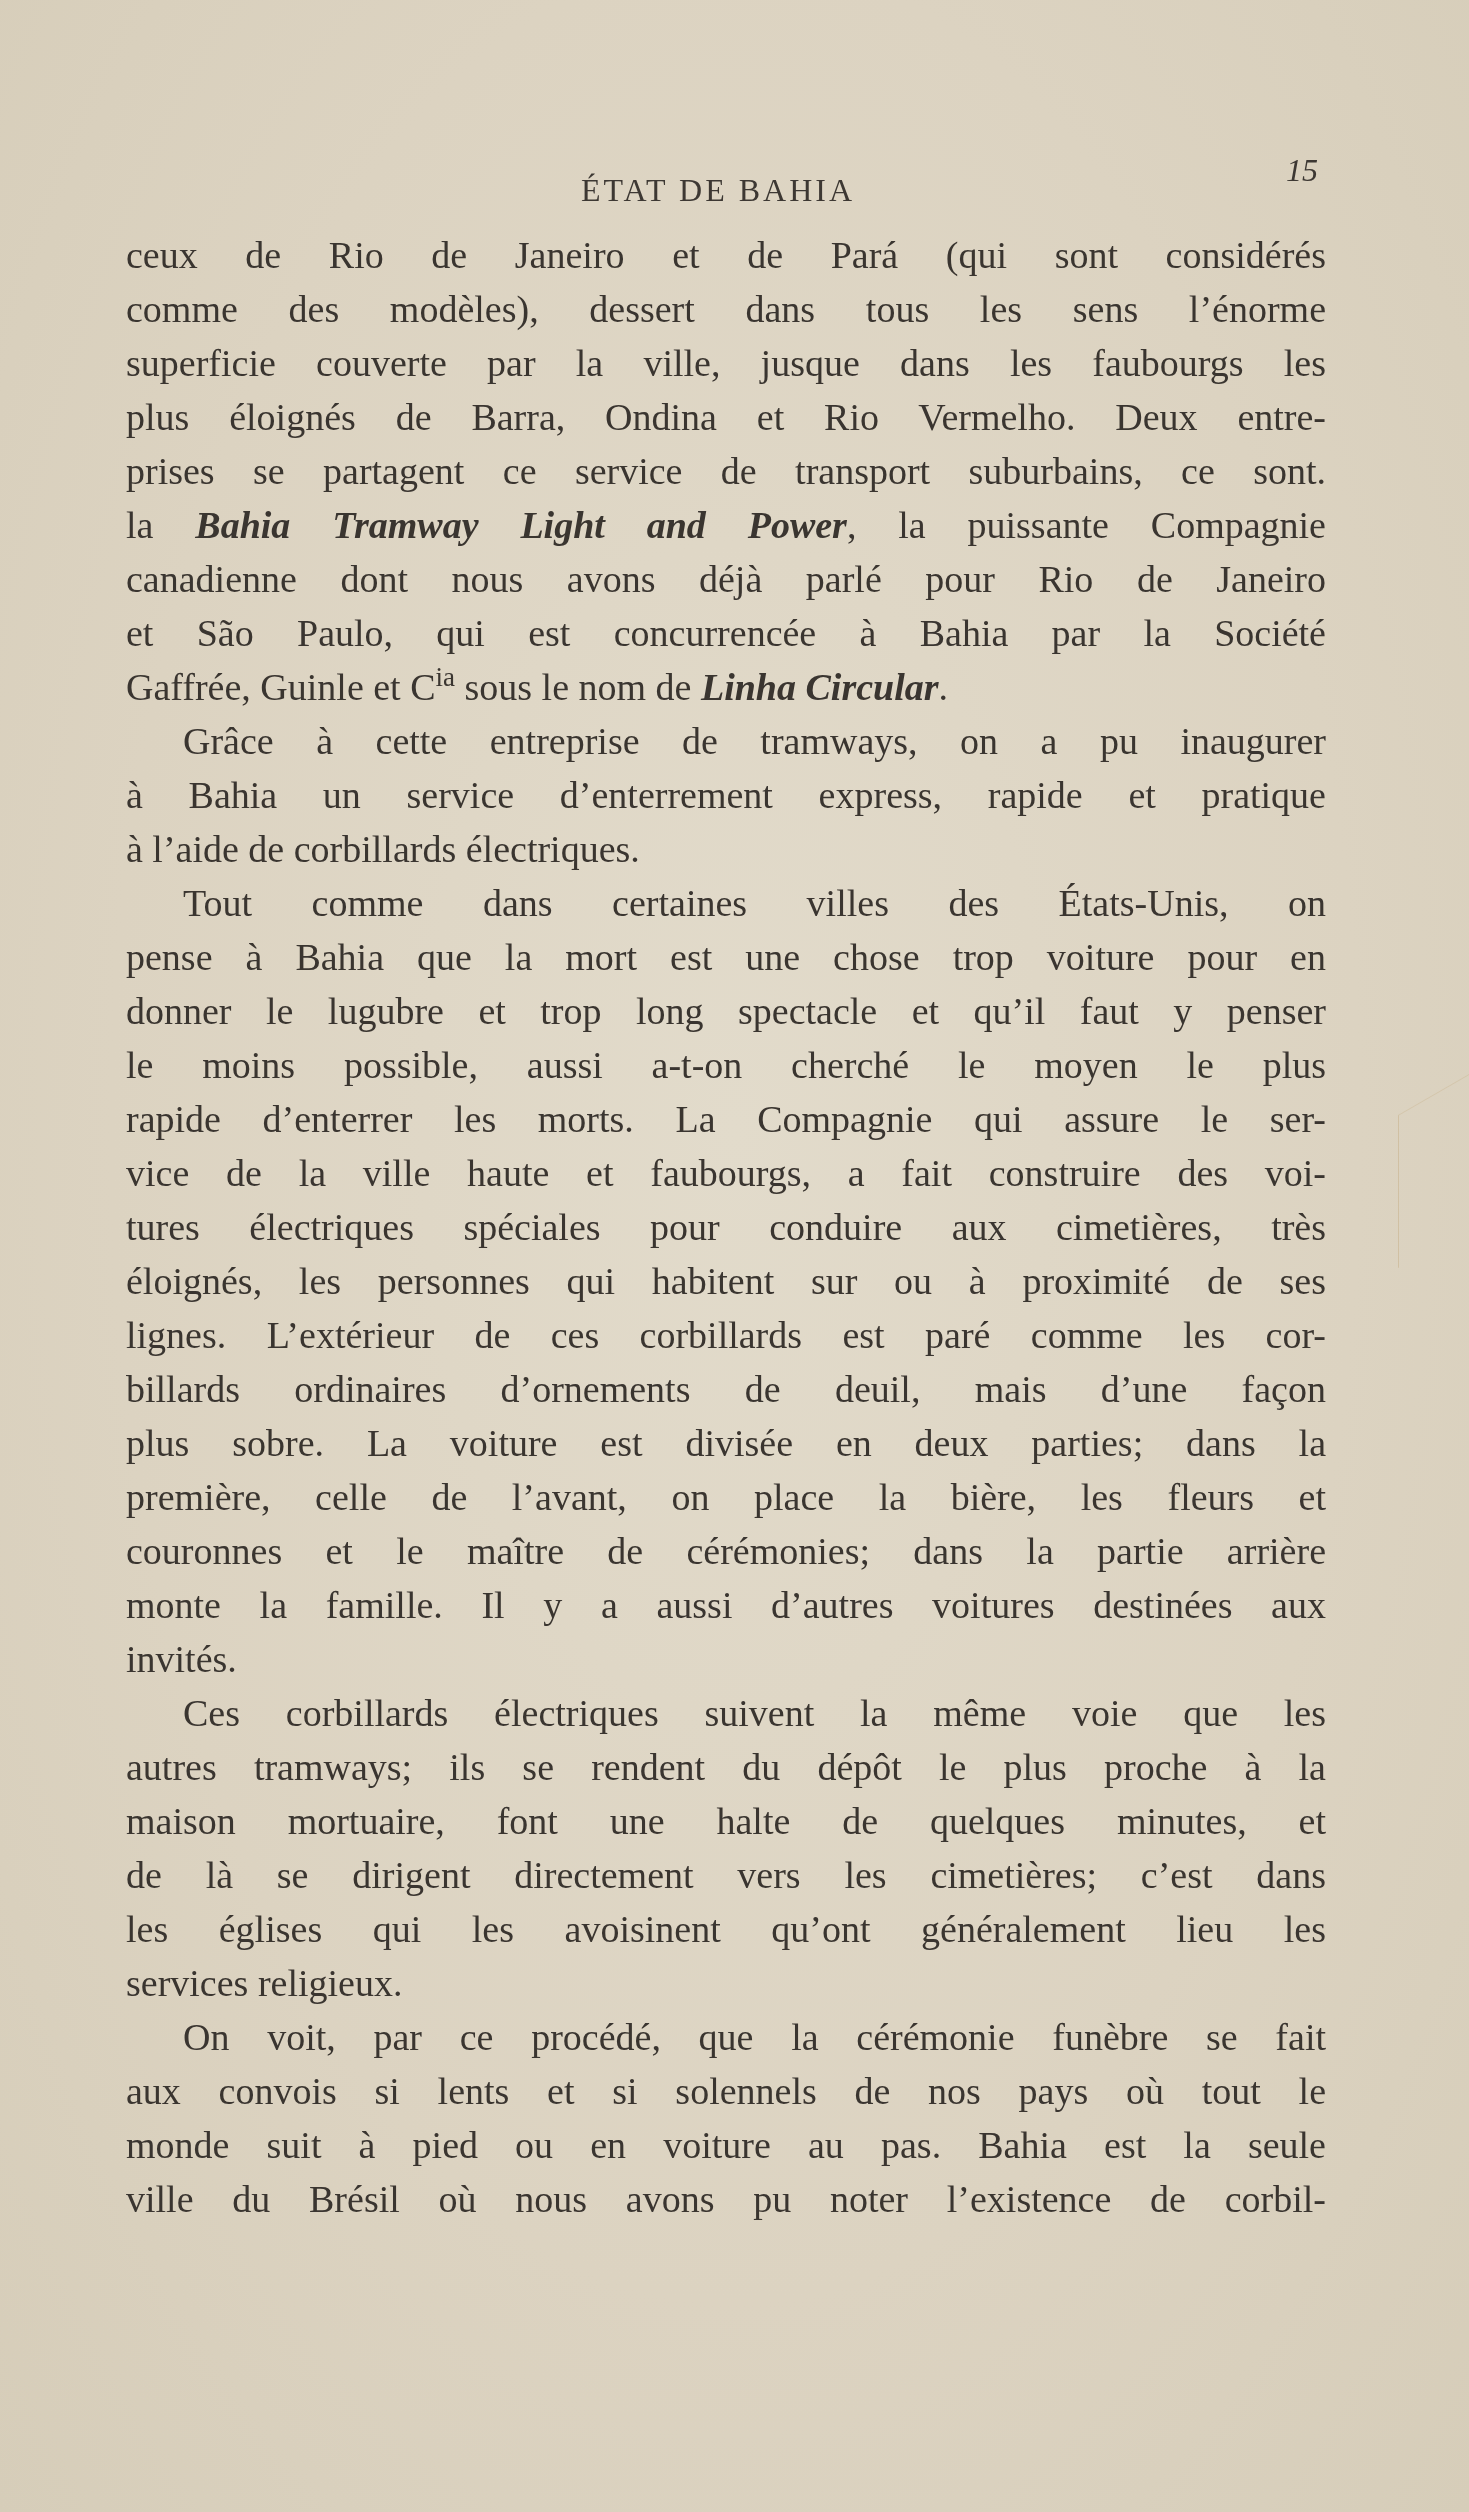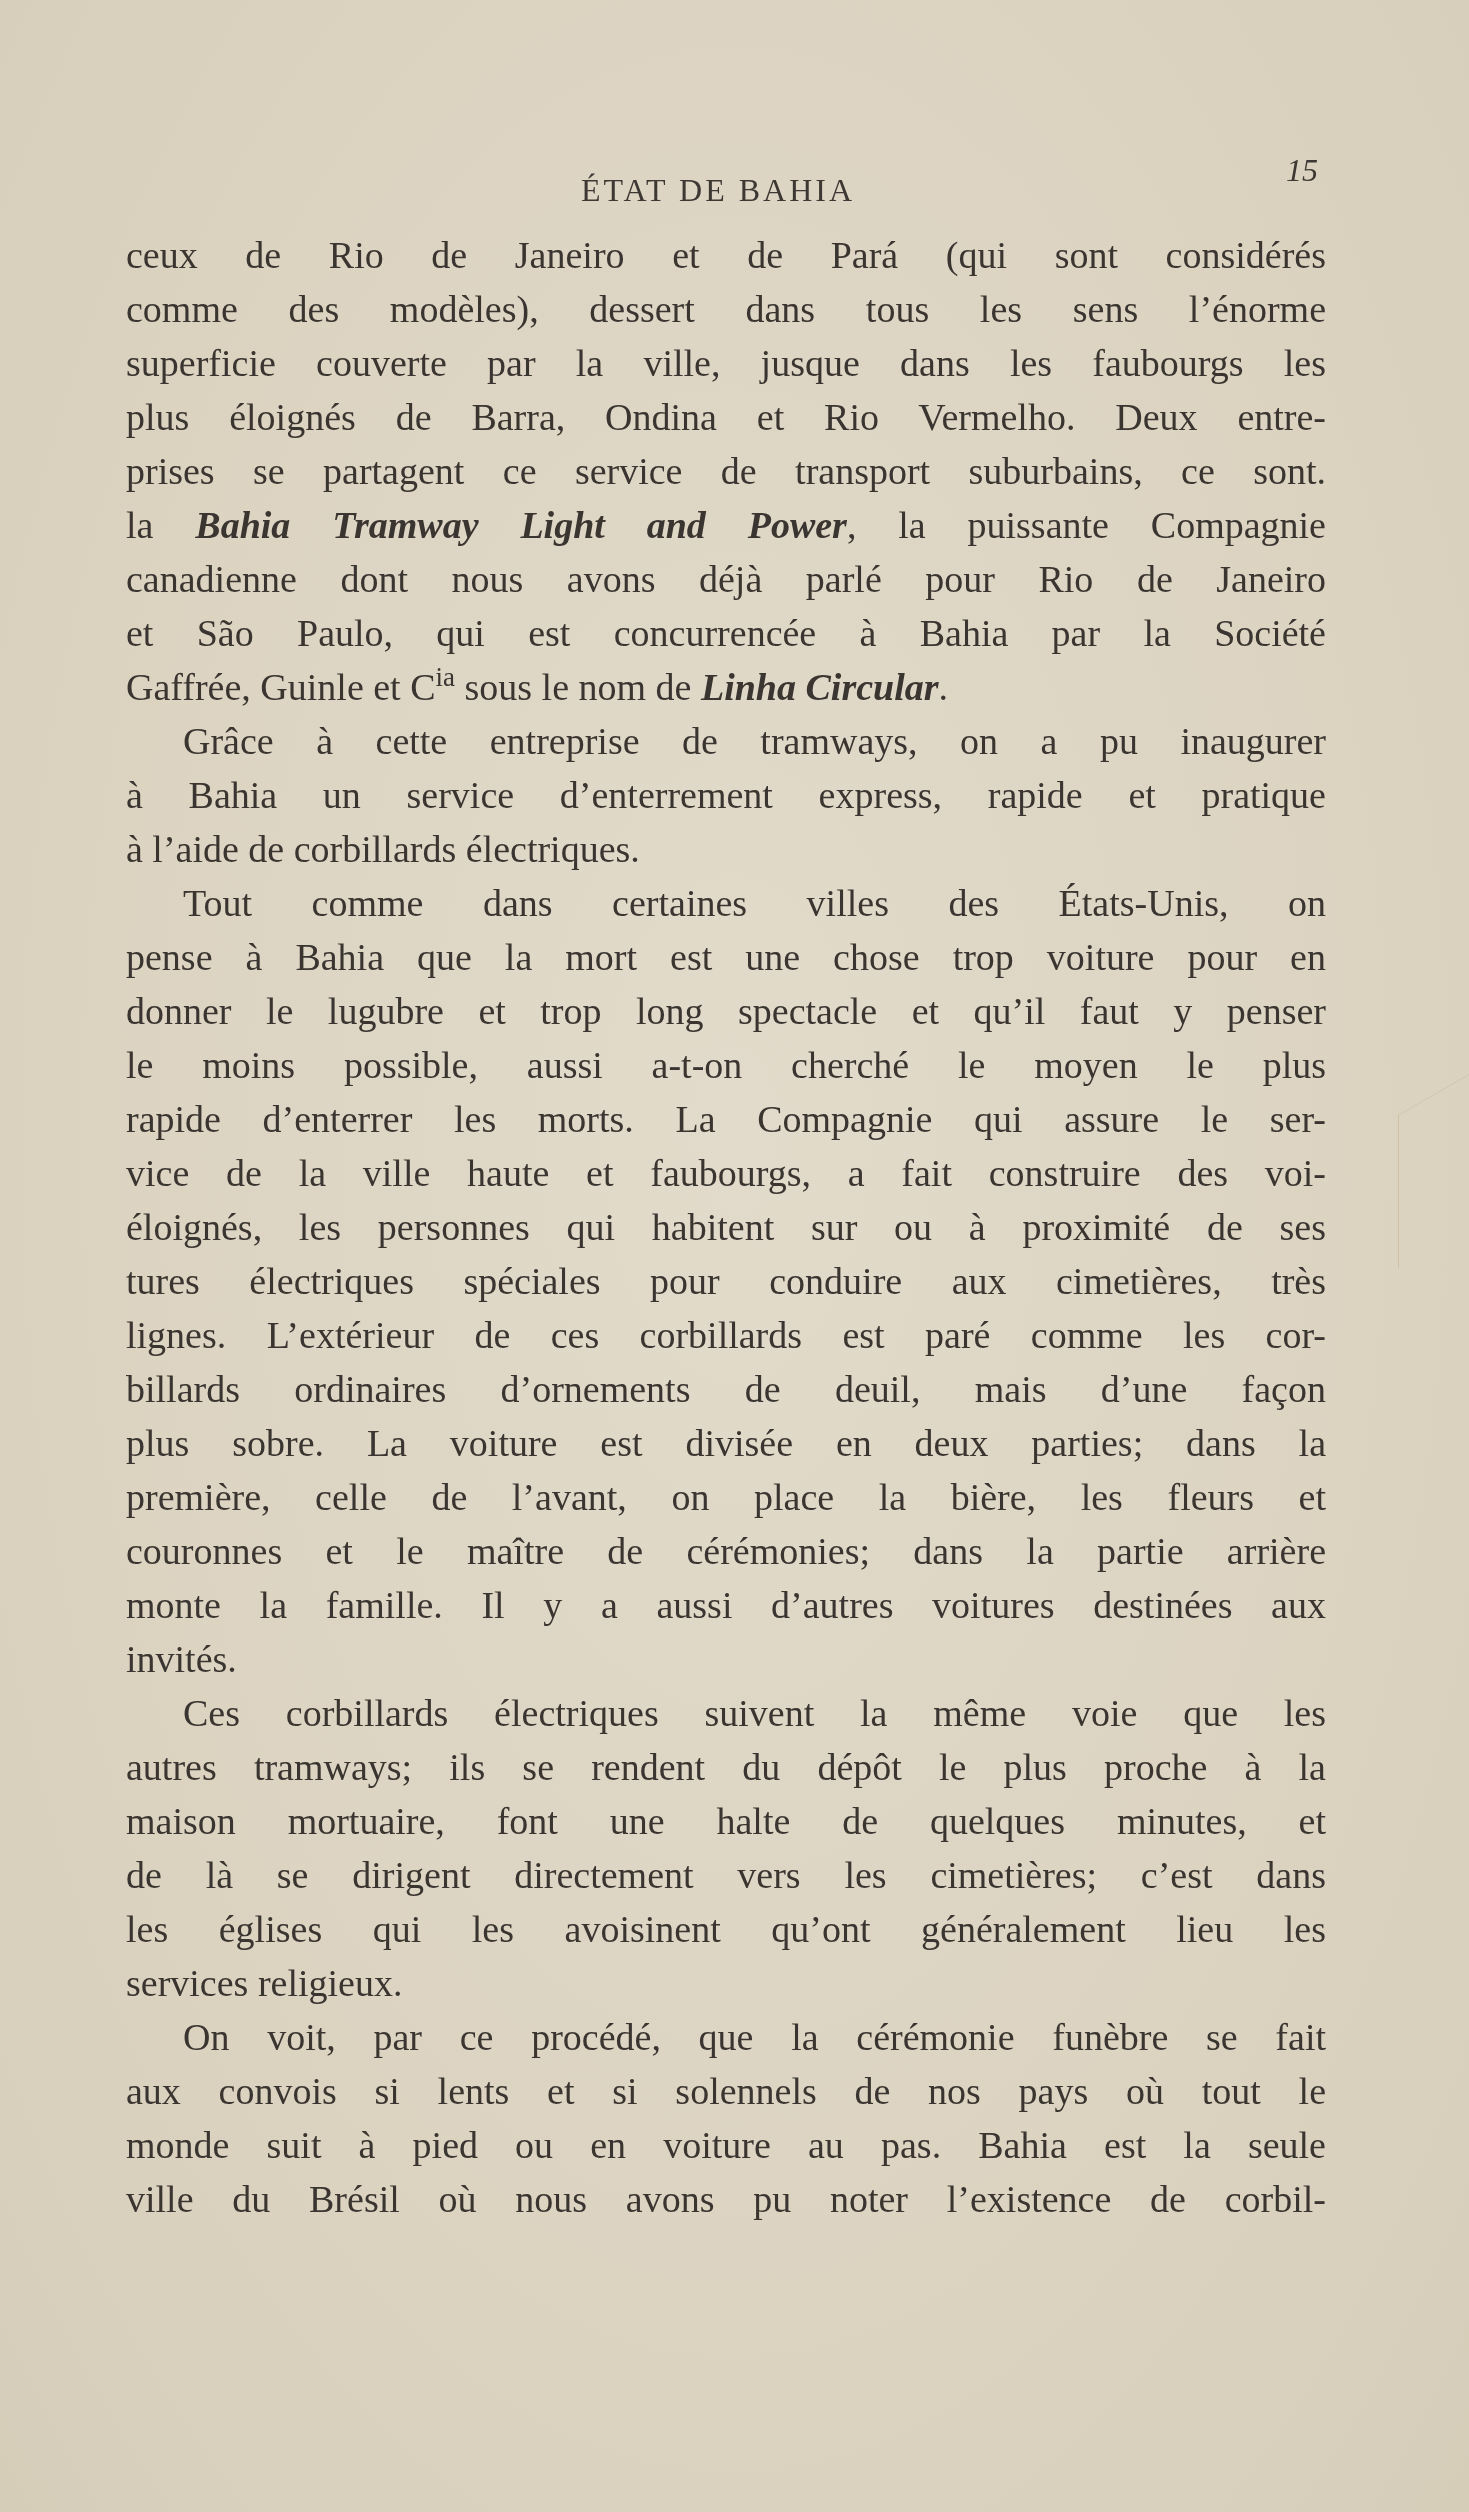--- a/index.html
+++ b/index.html
@@ -72,22 +72,22 @@
     <div class="line last"><span>Gaffrée, Guinle et C</span><sup>ia</sup><span> sous le nom de </span><span class="it">Linha Circular</span><span>.</span></div>
     <div class="line indent">Grâce à cette entreprise de tramways, on a pu inaugurer</div>
     <div class="line">à Bahia un service d’enterrement express, rapide et pratique</div>
     <div class="line last">à l’aide de corbillards électriques.</div>
     <div class="line indent">Tout comme dans certaines villes des États-Unis, on</div>
     <div class="line">pense à Bahia que la mort est une chose trop voiture pour en</div>
     <div class="line">donner le lugubre et trop long spectacle et qu’il faut y penser</div>
     <div class="line">le moins possible, aussi a-t-on cherché le moyen le plus</div>
     <div class="line">rapide d’enterrer les morts. La Compagnie qui assure le ser-</div>
     <div class="line">vice de la ville haute et faubourgs, a fait construire des voi-</div>
+    <div class="line">tures électriques spéciales pour conduire aux cimetières, très</div>
     <div class="line">éloignés, les personnes qui habitent sur ou à proximité de ses</div>
-    <div class="line">tures électriques spéciales pour conduire aux cimetières, très</div>
     <div class="line">lignes. L’extérieur de ces corbillards est paré comme les cor-</div>
     <div class="line">billards ordinaires d’ornements de deuil, mais d’une façon</div>
     <div class="line">plus sobre. La voiture est divisée en deux parties; dans la</div>
     <div class="line">première, celle de l’avant, on place la bière, les fleurs et</div>
     <div class="line">couronnes et le maître de cérémonies; dans la partie arrière</div>
     <div class="line">monte la famille. Il y a aussi d’autres voitures destinées aux</div>
     <div class="line last">invités.</div>
     <div class="line indent">Ces corbillards électriques suivent la même voie que les</div>
     <div class="line">autres tramways; ils se rendent du dépôt le plus proche à la</div>
     <div class="line">maison mortuaire, font une halte de quelques minutes, et</div>

